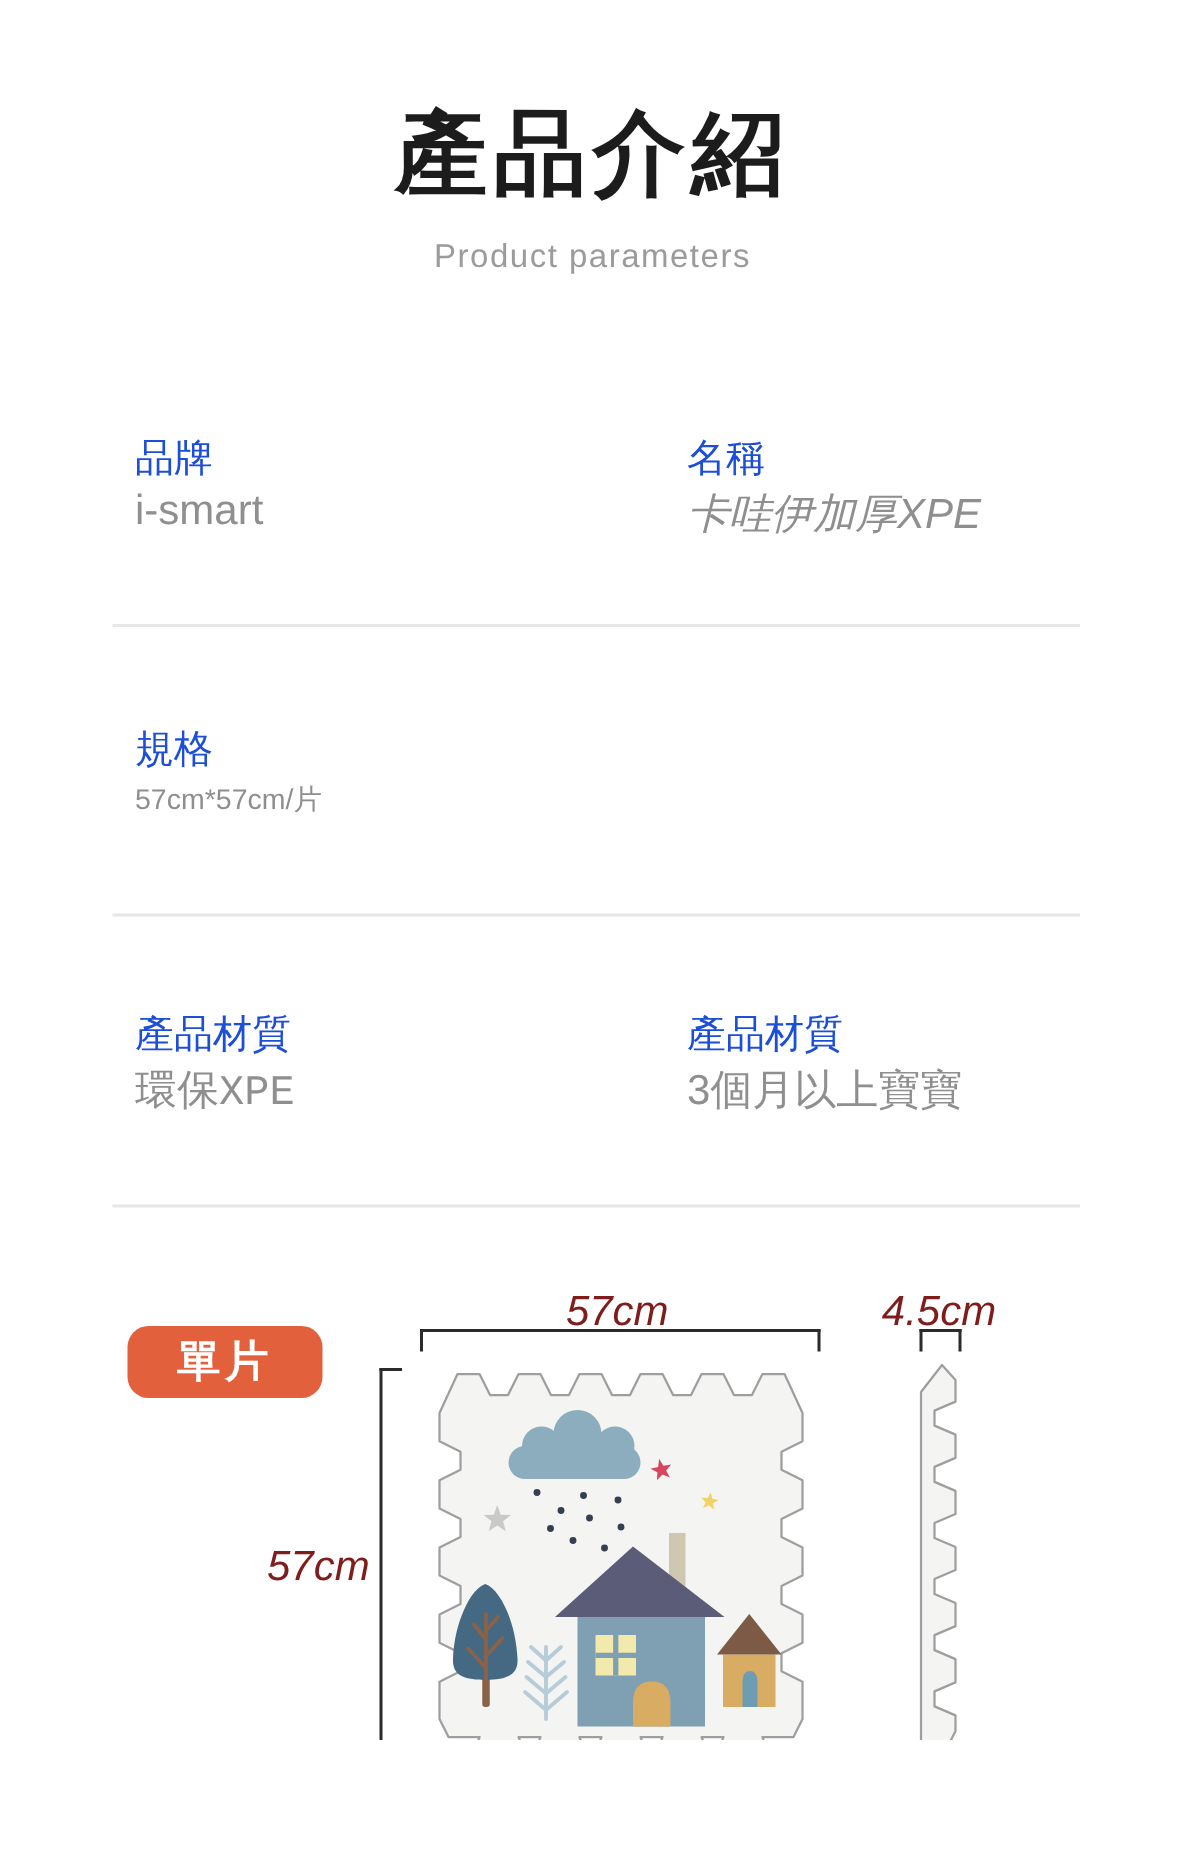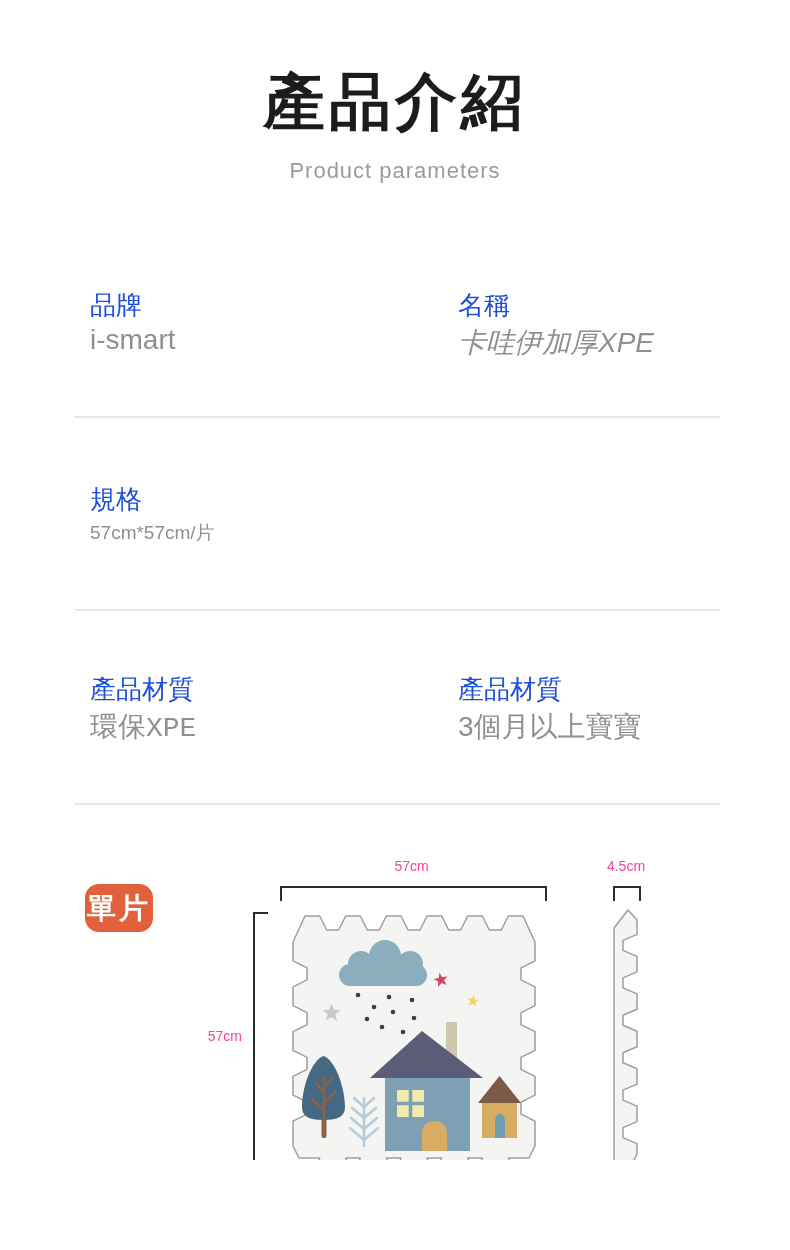--- a/index.html
+++ b/index.html
@@ -14,25 +14,25 @@
     font-size:62px;font-weight:bold;color:#1c1c1c;letter-spacing:4px;
   }
   .page-subtitle{
     left:0;right:0;top:158px;text-align:center;
     font-size:22px;color:#9b9b9b;letter-spacing:1px;
   }
   .param-label{font-size:26px;color:#1d4ed8;}
   .param-value{font-size:28px;color:#8f8f8f;}
   .divider{left:75px;width:645px;height:2px;background:#e7e7e7;}
   .badge{
-    left:85px;top:884px;height:48px;line-height:48px;padding:0 2px;
+    left:85px;top:884px;height:48px;line-height:48px;padding:0 33px;
     background:#e2603c;color:#ffffff;font-size:29px;font-weight:bold;
     letter-spacing:3px;border-radius:14px;text-align:center;
   }
-  .measure-label{font-size:14px;color:#ec4899;text-align:center;}
+  .measure-label{font-size:28px;color:#7f1d1d;text-align:center;font-style:italic;}
   .bracket-down{ 
     border-top:2px solid #2b2b2b;
     border-left:2px solid #2b2b2b;
     border-right:2px solid #2b2b2b;
   }
   .bracket-right{ 
     border-left:2px solid #2b2b2b;
     border-top:2px solid #2b2b2b;
     border-bottom:2px solid #2b2b2b;
   }

